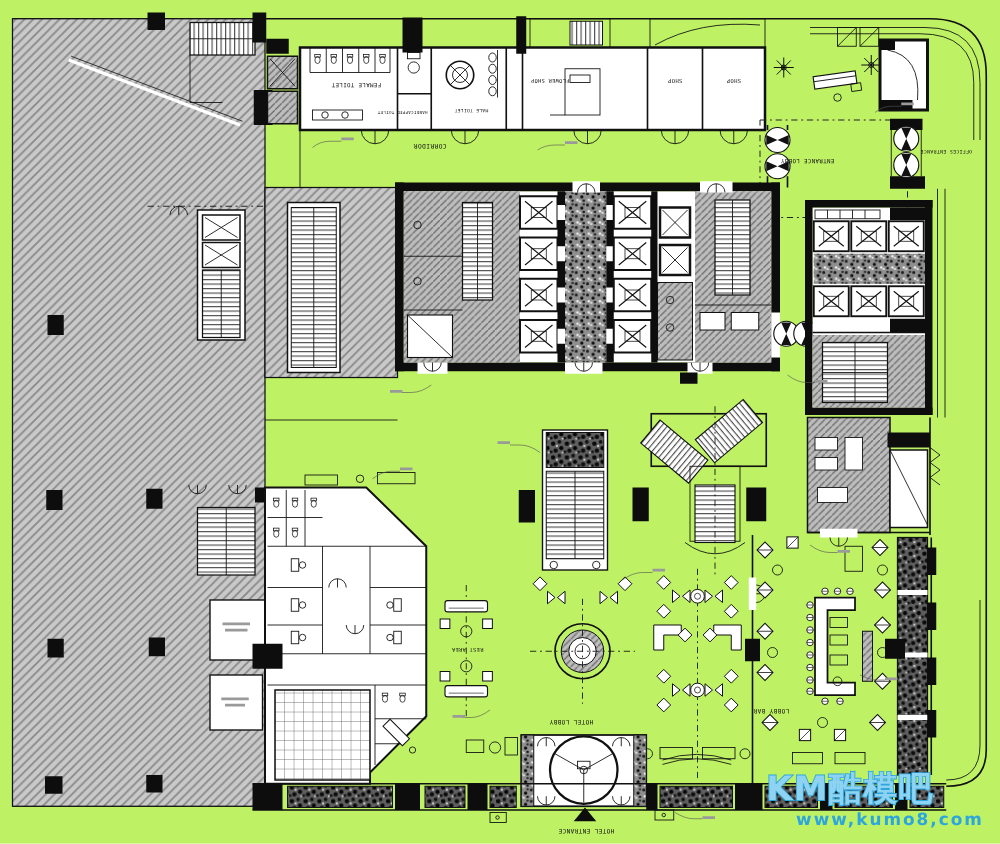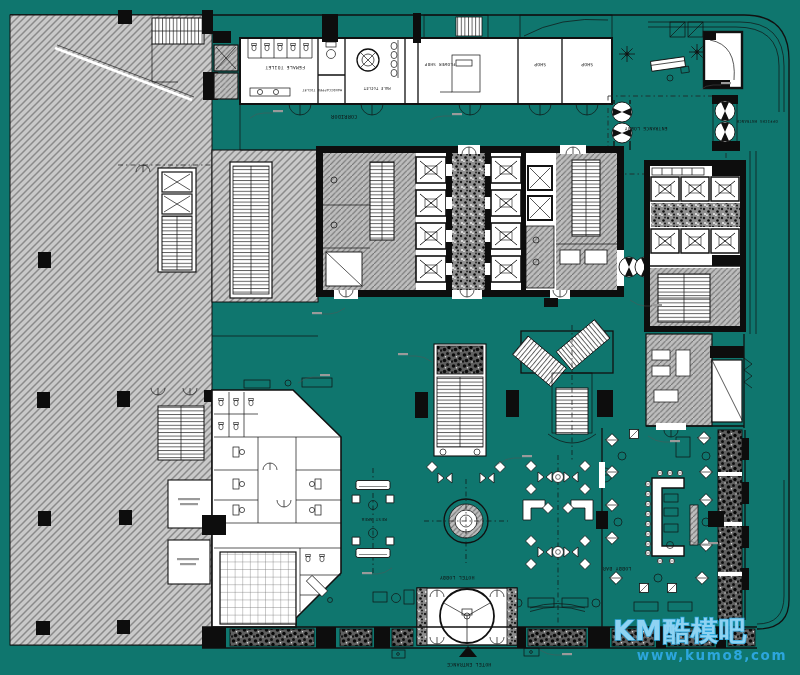--- a/index.html
+++ b/index.html
@@ -1,16 +1,16 @@
 <!DOCTYPE html>
 <html><head>
 <meta charset="utf-8">
 <style>
   html,body{margin:0;padding:0;background:#fff;}
-  #stage{position:relative;width:800px;height:675px;background:#0f766e;overflow:hidden;
+  #stage{position:relative;width:800px;height:675px;background:#bef264;overflow:hidden;
          font-family:"DejaVu Sans",sans-serif;}
   svg{position:absolute;left:0;top:0;}
   .ln{stroke:#111;fill:none;}
   .w1{stroke-width:.7;} .w2{stroke-width:1.3;}
   .blk{fill:#0d0d0d;stroke:none;}
   .wh{fill:#fff;}
   .lbl{font-family:"DejaVu Sans Mono","Liberation Mono",monospace;fill:#111;
        text-anchor:middle;letter-spacing:.3px;}
   .anno{fill:#9a9a9a;}
   .ldr{stroke:#555;stroke-width:.5;fill:none;}

